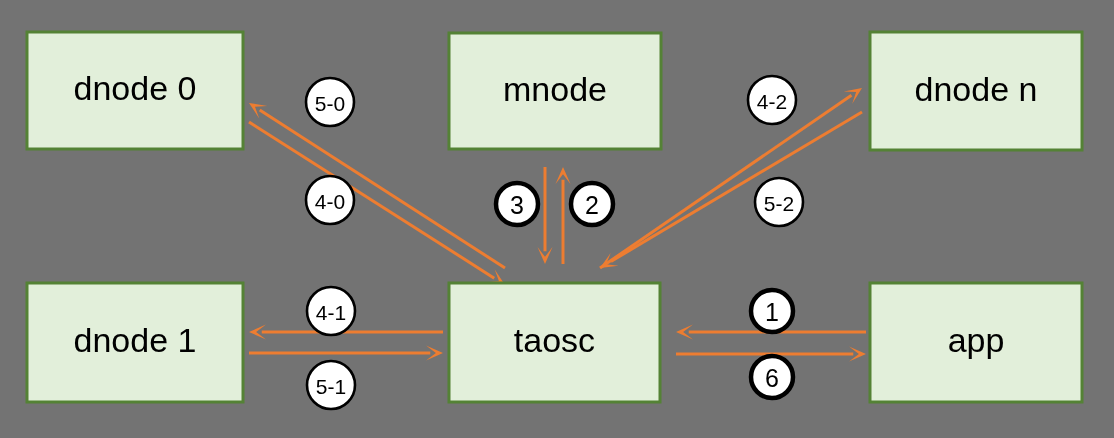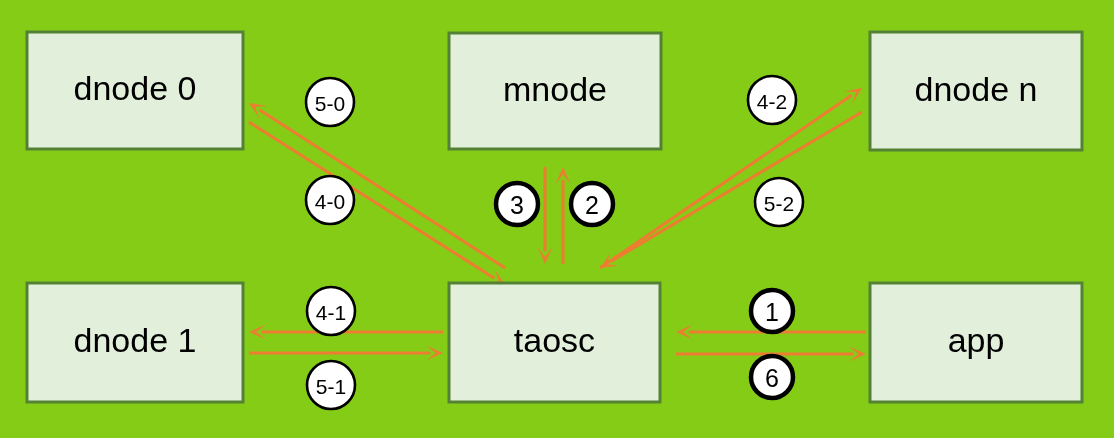--- a/index.html
+++ b/index.html
@@ -7,21 +7,21 @@
     padding: 0;
     background: #ffffff;
   }
   body {
     font-family: "Liberation Sans", sans-serif;
   }
   #diagram-root {
     position: relative;
     width: 1114px;
     height: 438px;
-    background: #84cc16;
+    background: #737373;
     overflow: hidden;
   }
   svg.diagram-canvas {
     position: absolute;
     top: 0;
     left: 0;
     width: 1114px;
     height: 438px;
   }
   .node-box-rect {

